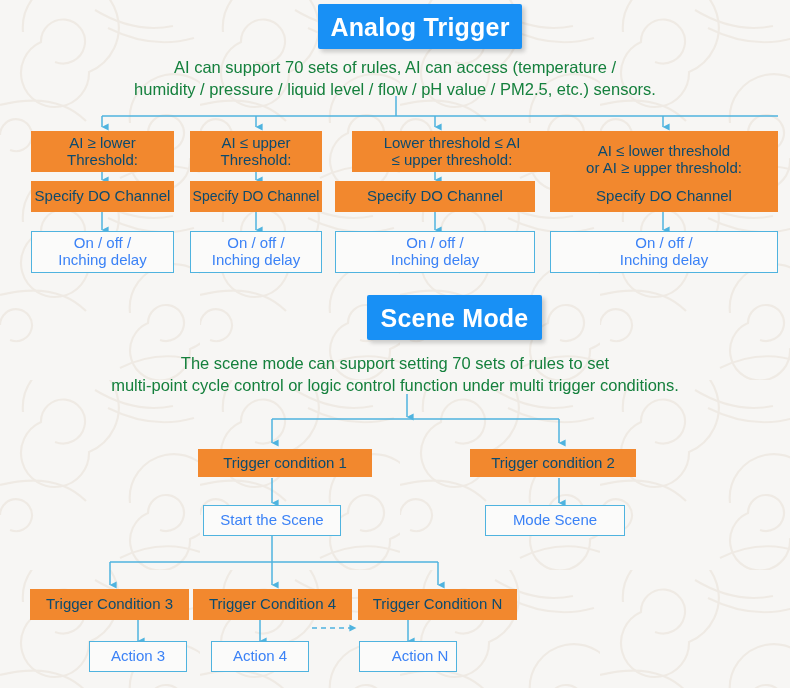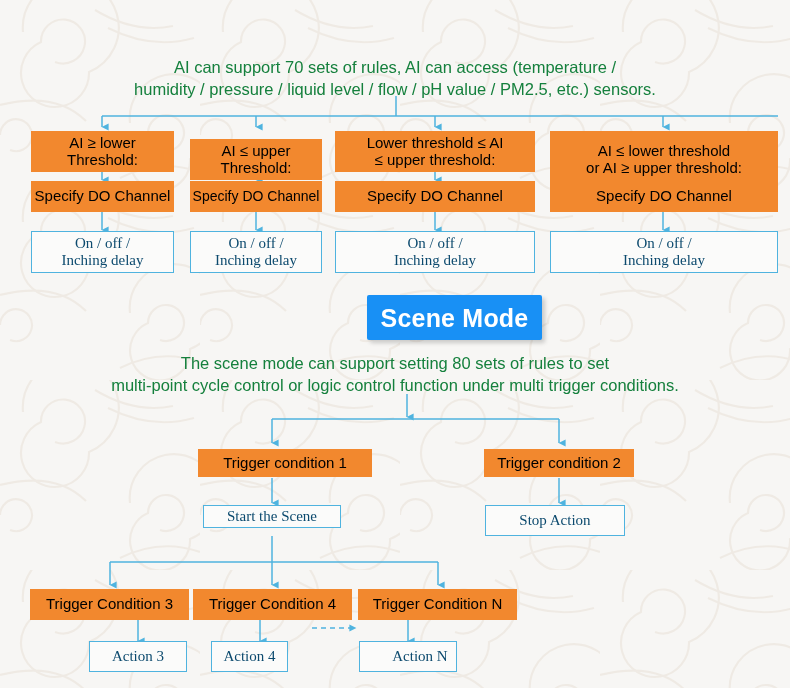--- a/index.html
+++ b/index.html
@@ -22,30 +22,29 @@
   .node{
     position:absolute;
     box-sizing:border-box;
     display:flex;align-items:center;justify-content:center;
     text-align:center;
     line-height:1.12;
     white-space:pre-line;
   }
   .orange{
     background:#f2882e;
-    color:#000000;
+    color:#0c4a6e;
     font-size:15px;
   }
   .orange.small{font-size:14px;}
   .outline{
     background:#fbfbfa;
     border:1.4px solid #4fb3df;
-    color:#0c4a6e;
+    color:#3b82f6;
     font-size:15px;
-    font-family:Liberation Serif, serif;
   }
   .hdr{
     background:#1890f5;
     color:#fff;
     font-size:25px;
     font-weight:600;
     letter-spacing:.2px;
     box-shadow:3px 3px 4px rgba(0,0,0,.18);
     border-radius:2px;
   }
@@ -125,59 +124,60 @@
       <line x1="438" y1="562" x2="438" y2="585" marker-end="url(#ah)"></line>
 
       <line x1="138" y1="620" x2="138" y2="641" marker-end="url(#ah)"></line>
       <line x1="260" y1="620" x2="260" y2="641" marker-end="url(#ah)"></line>
       <line x1="408" y1="620" x2="408" y2="641" marker-end="url(#ah)"></line>
 
       <line x1="312" y1="628" x2="356" y2="628" stroke-dasharray="5 4" marker-end="url(#ahr)"></line>
     </g>
   </svg>
 
+  <div class="node hdr" style="left:318px;top:4px;width:204px;height:45px;">Analog Trigger</div>
 
   <div class="caption" style="left:95px;top:56px;width:600px;">AI can support 70 sets of rules, AI can access (temperature /
 humidity / pressure / liquid level / flow / pH value / PM2.5, etc.) sensors.</div>
 
   <div class="node orange" style="left:31px;top:131px;width:143px;height:41px;">AI ≥ lower
 Threshold:</div>
-  <div class="node orange" style="left:190px;top:131px;width:132px;height:41px;margin-top:8px;">AI ≤ upper
+  <div class="node orange" style="left:190px;top:131px;width:132px;height:41px;">AI ≤ upper
 Threshold:</div>
-  <div class="node orange" style="left:335px;top:131px;width:200px;height:41px;">Lower threshold ≤ AI
+  <div class="node orange" style="left:352px;top:131px;width:200px;height:41px;">Lower threshold ≤ AI
 ≤ upper threshold:</div>
   <div class="node orange" style="left:550px;top:131px;width:228px;height:58px;">AI ≤ lower threshold
 or AI ≥ upper threshold:</div>
 
   <div class="node orange" style="left:31px;top:181px;width:143px;height:31px;">Specify DO Channel</div>
   <div class="node orange small" style="left:190px;top:181px;width:132px;height:31px;">Specify DO Channel</div>
   <div class="node orange" style="left:335px;top:181px;width:200px;height:31px;">Specify DO Channel</div>
   <div class="node orange" style="left:550px;top:181px;width:228px;height:31px;">Specify DO Channel</div>
 
   <div class="node outline" style="left:31px;top:231px;width:143px;height:42px;">On / off /
 Inching delay</div>
   <div class="node outline" style="left:190px;top:231px;width:132px;height:42px;">On / off /
 Inching delay</div>
   <div class="node outline" style="left:335px;top:231px;width:200px;height:42px;">On / off /
 Inching delay</div>
   <div class="node outline" style="left:550px;top:231px;width:228px;height:42px;">On / off /
 Inching delay</div>
 
   <div class="node hdr" style="left:320px;top:295px;width:175px;height:45px;margin-left:47px;">Scene Mode</div>
 
-  <div class="caption" style="left:45px;top:352px;width:700px;">The scene mode can support setting 80 sets of rules to set
+  <div class="caption" style="left:45px;top:352px;width:700px;">The scene mode can support setting 70 sets of rules to set
 multi-point cycle control or logic control function under multi trigger conditions.</div>
 
   <div class="node orange" style="left:198px;top:449px;width:174px;height:28px;text-align:center;">Trigger condition 1</div>
-  <div class="node orange" style="left:484px;top:449px;width:150px;height:28px;">Trigger condition 2</div>
+  <div class="node orange" style="left:470px;top:449px;width:166px;height:28px;">Trigger condition 2</div>
 
-  <div class="node outline" style="left:203px;top:505px;width:138px;height:23px;">Start the Scene</div>
-  <div class="node outline" style="left:485px;top:505px;width:140px;height:31px;">Stop Action</div>
+  <div class="node outline" style="left:203px;top:505px;width:138px;height:31px;">Start the Scene</div>
+  <div class="node outline" style="left:485px;top:505px;width:140px;height:31px;">Mode Scene</div>
 
   <div class="node orange" style="left:30px;top:589px;width:159px;height:31px;">Trigger Condition 3</div>
   <div class="node orange" style="left:193px;top:589px;width:159px;height:31px;">Trigger Condition 4</div>
   <div class="node orange" style="left:358px;top:589px;width:159px;height:31px;">Trigger Condition N</div>
 
   <div class="node outline" style="left:89px;top:641px;width:98px;height:31px;">Action 3</div>
-  <div class="node outline" style="left:211px;top:641px;width:77px;height:31px;">Action 4</div>
+  <div class="node outline" style="left:211px;top:641px;width:98px;height:31px;">Action 4</div>
   <div class="node outline" style="left:359px;top:641px;width:98px;height:31px;padding-left:24px;">Action N</div>
 
 </div>
 
 </body></html>

